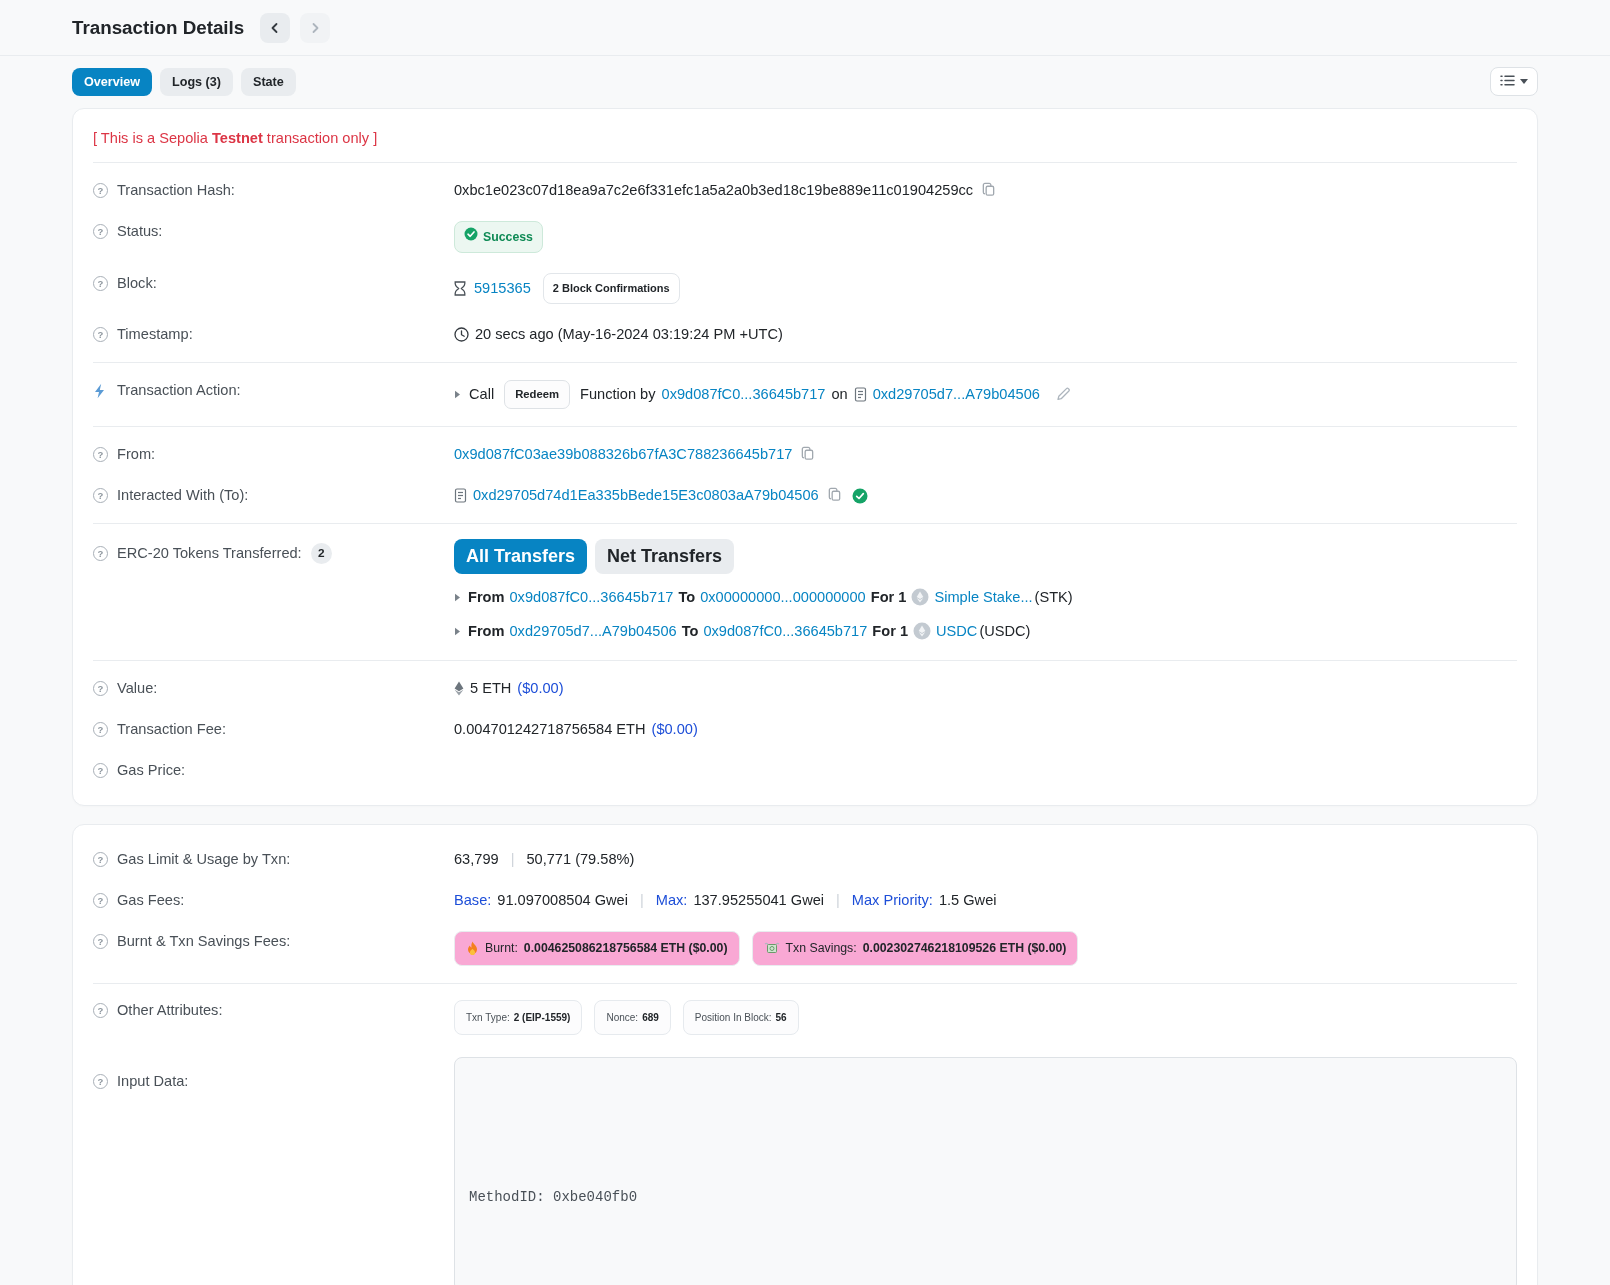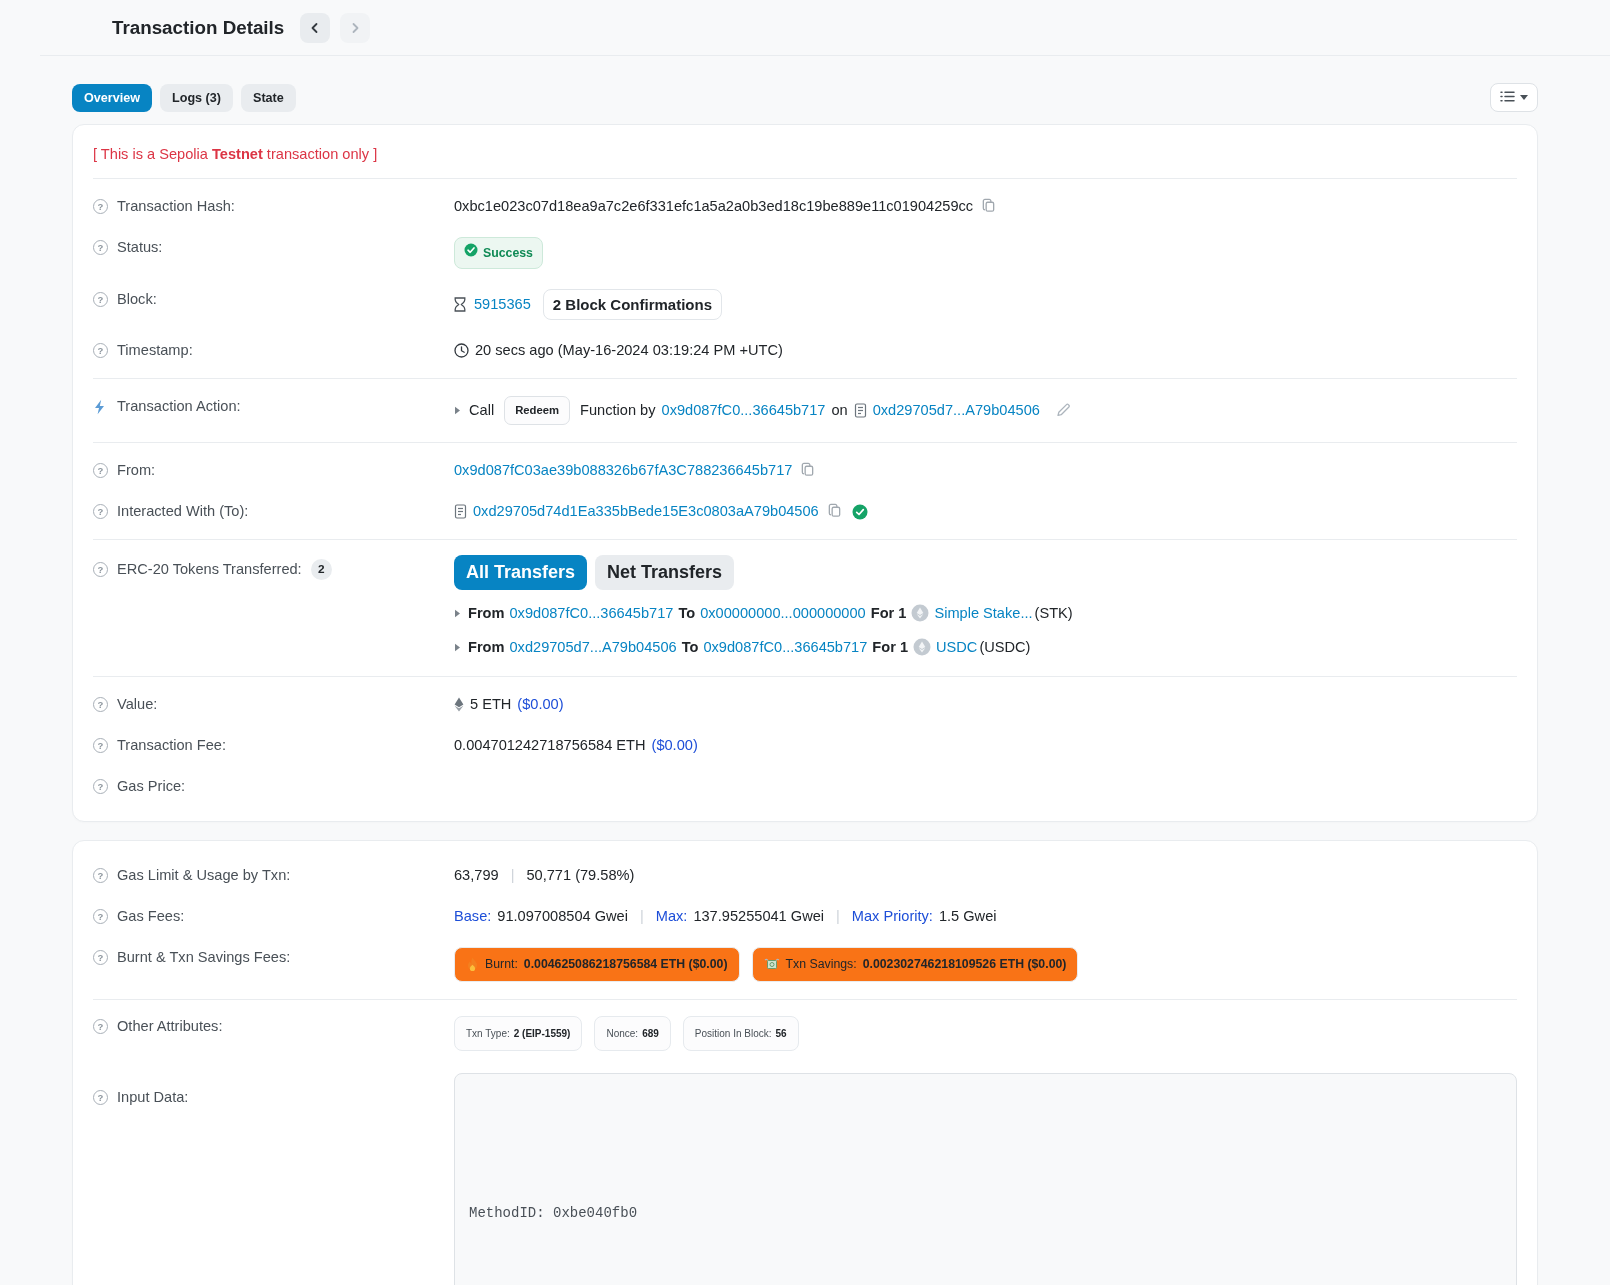--- a/index.html
+++ b/index.html
@@ -6,35 +6,35 @@
   html,body { width:1610px; height:1285px; overflow:hidden; }
   body {
     font-family:"Liberation Sans","DejaVu Sans",sans-serif;
     font-size:14.6px; color:#212529; background:#f8f9fa;
   }
   .page { width:1610px; height:1285px; }
 
   
   .page-header {
     display:flex; align-items:center; gap:10px;
-    padding:13px 72px 12px; border-bottom:1px solid #e9ecef;margin-left:40px;
+    padding:13px 72px 12px; border-bottom:1px solid #e9ecef;
   }
   .page-title { font-size:18.8px; font-weight:700; margin-right:6px; }
   .nav-btn {
     width:30px; height:30px; border:none; border-radius:8px;
     display:inline-flex; align-items:center; justify-content:center;
     cursor:pointer; background:#e9ecef;
   }
   .nav-btn.disabled { background:#f1f3f5; }
   .nav-btn svg { display:block; }
 
   
   .tabs-row {
     display:flex; align-items:center; justify-content:space-between;
-    margin:27px 72px 12px;
+    margin:11px 72px 12px;
   }
   .tabs { display:flex; gap:8px; }
   .tab {
     border:none; border-radius:8px; padding:7px 12px;
     font-size:12.6px; font-weight:700; cursor:pointer;
     background:#e9ecef; color:#212529; font-family:inherit;
   }
   .tab.active { background:#0784c3; color:#fff; }
   .options-btn {
     background:#fff; border:1px solid #dee2e6; border-radius:8px;
@@ -74,21 +74,21 @@
   .icon-btn { background:none; border:none; cursor:pointer; display:inline-flex; align-items:center; padding:0 2px; }
 
   .badge-success {
     display:inline-flex; align-items:center; gap:5px;
     background:#ecf7f1; border:1px solid #cde9da; border-radius:8px;
     padding:4.5px 9px; color:#0f8a55; font-size:12.3px; font-weight:600;
   }
   .badge-outline {
     display:inline-flex; align-items:center; background:#fff;
     border:1px solid #e2e6ea; border-radius:8px; padding:4px 9px;
-    font-size:15px; font-weight:700; color:#212529; margin-left:6px;
+    font-size:11px; font-weight:700; color:#212529; margin-left:6px;
   }
   .count-badge {
     background:#e9ecef; border-radius:50%; width:21px; height:21px;
     display:inline-flex; align-items:center; justify-content:center;
     font-size:11.8px; font-weight:700; color:#212529;
   }
   .method-pill {
     border:1px solid #dee2e6; background:#fcfcfd; border-radius:7px;
     padding:3px 10px; font-size:11.3px; font-weight:700; margin:0 4px;
   }
@@ -99,21 +99,21 @@
     border:none; border-radius:8px; padding:7px 12px; cursor:pointer;
     font-size:18px; font-weight:700; background:#e9ecef; color:#212529; font-family:inherit;
   }
   .toggle-pill.active { background:#0784c3; color:#fff; }
   .transfer-line { display:flex; align-items:center; gap:5px; margin-top:12px; line-height:22px; }
   .transfer-line b { font-weight:700; }
   .token-icon { display:inline-flex; }
 
   .fee-badge {
     display:inline-flex; align-items:center; gap:6px;
-    background:#f97316; border:1px solid #e9ecef; border-radius:8px;
+    background:#f9a8d4; border:1px solid #e9ecef; border-radius:8px;
     padding:6px 11px; font-size:12.3px;
   }
   .fee-badge b { font-weight:700; }
   .attr-pill {
     display:inline-flex; gap:4px; align-items:center;
     background:#fcfcfd; border:1px solid #e6eaee; border-radius:8px;
     padding:6px 11px; font-size:10px; color:#495057;
   }
   .attr-pill b { color:#212529; font-weight:700; }
 

